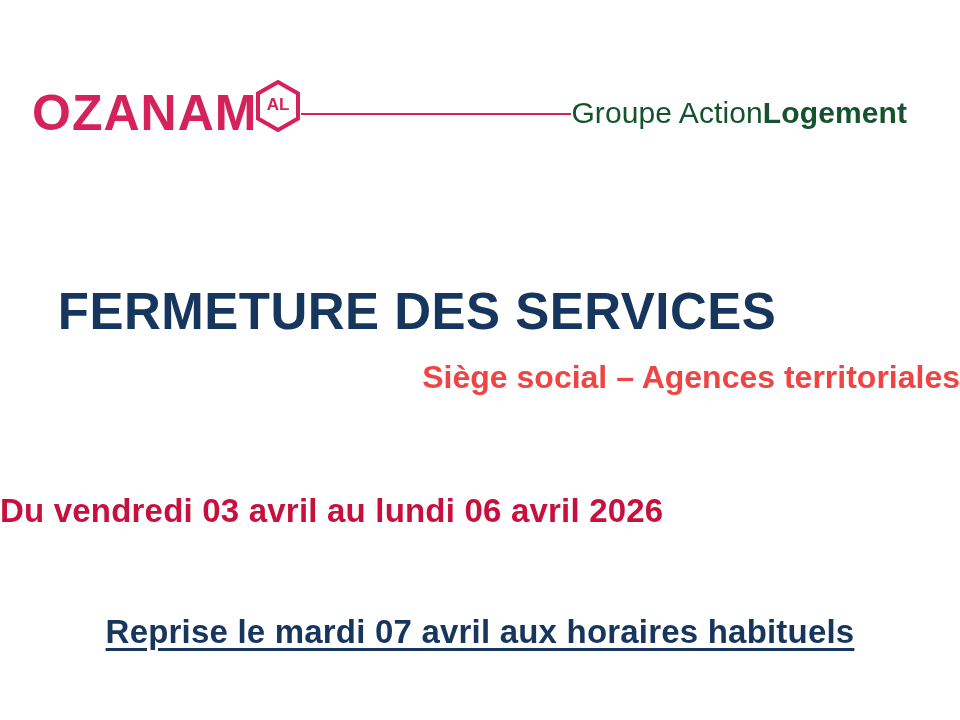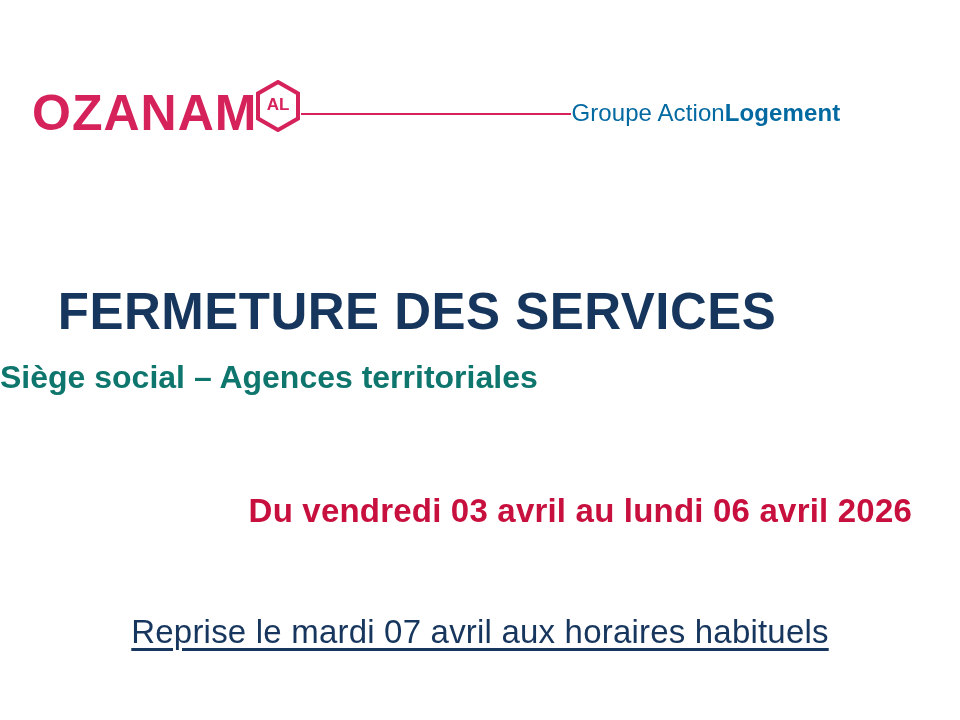--- a/index.html
+++ b/index.html
@@ -56,22 +56,22 @@
   .logo-hex svg { display: block; }
   .logo-rule {
     width: 270px;
     height: 2px;
     background: #d6225b;
     margin-top: 10px;
     margin-bottom: 9px;
   }
   .logo-tagline {
     font-family: "Liberation Sans", sans-serif;
-    font-size: 24px;
-    color: #0369a1;
+    font-size: 30px;
+    color: #14532d;
     letter-spacing: 0.1px;
   }
   .logo-tagline .light { font-weight: normal; }
   .logo-tagline .bold { font-weight: bold; }
 
   
   .headline {
     position: absolute;
     top: 285px;
     left: 0;
@@ -82,47 +82,47 @@
     font-size: 51px;
     color: #17365d;
     letter-spacing: 0.5px;
     line-height: 1.05;
   }
   .subline {
     position: absolute;
     top: 357px;
     left: 0;
     width: 960px;
-    text-align: left;
+    text-align: right;
     font-family: "Liberation Sans", sans-serif;
     font-weight: bold;
     font-size: 32px;
-    color: #0f766e;
+    color: #ef4444;
     line-height: 1.25;
   }
   .dates {
     position: absolute;
     top: 492px;
     left: 0;
     width: 912px;
-    text-align: right;
+    text-align: left;
     font-family: "Liberation Sans", sans-serif;
     font-weight: bold;
     font-size: 33px;
     color: #c8103e;
     letter-spacing: 0.2px;
   }
   .reprise {
     position: absolute;
     top: 613px;
     left: 0;
     width: 960px;
     text-align: center;
     font-family: "Liberation Sans", sans-serif;
-    font-weight: normal;
+    font-weight: bold;
     font-size: 33px;
     color: #17365d;
     letter-spacing: 0.2px;
   }
   .reprise span {
     text-decoration: underline;
     text-underline-offset: 5px;
   }
 </style>
 </head>

